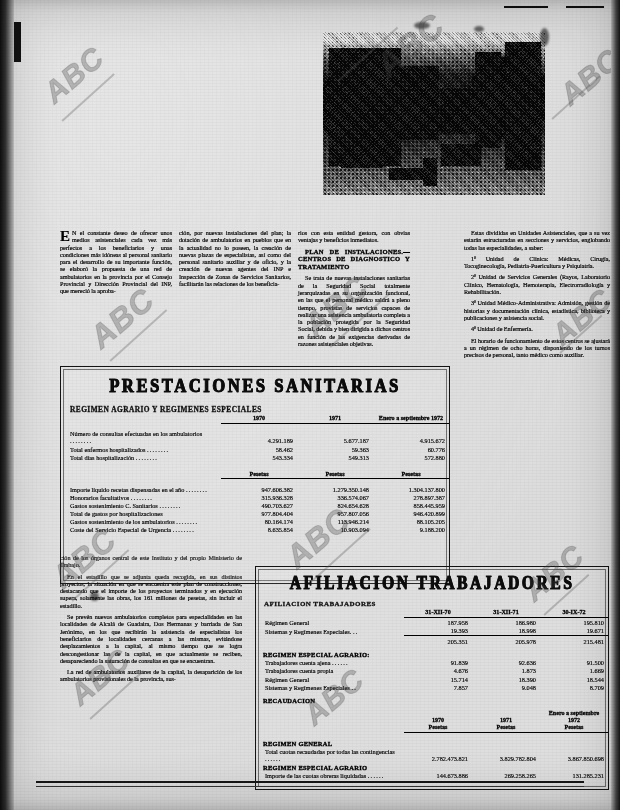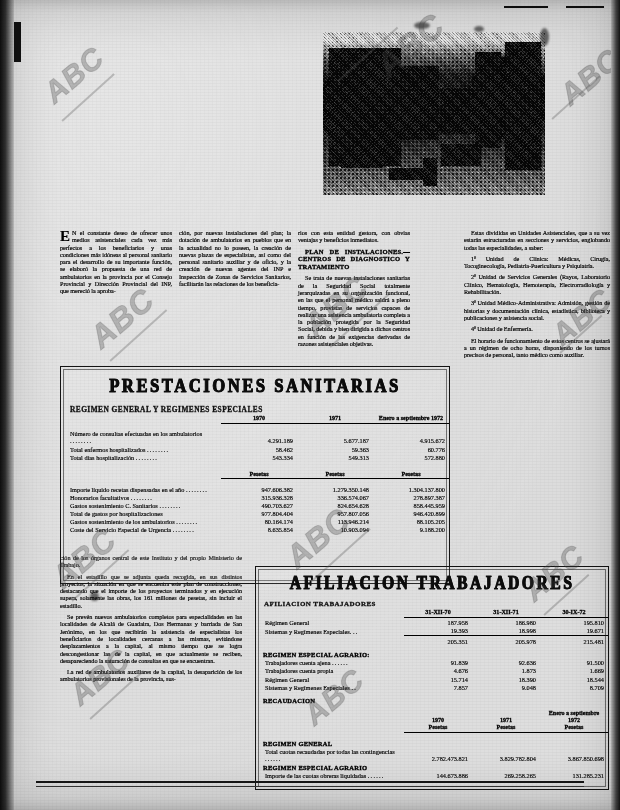--- a/index.html
+++ b/index.html
@@ -229,21 +229,21 @@
 
     <div class="col" id="c5">
       <p class="noind">ción de los órganos central de este Instituto y del propio Ministerio de Trabajo.</p>
       <p>En el estadillo que se adjunta queda recogida, en sus distintos proyectos, la situación en que se encuentra este plan de construcciones, destacando que el importe de los proyectos terminados y en ejecución supera, solamente las obras, los 161 millones de pesetas, sin incluir el estadillo.</p>
       <p>Se prevén nuevos ambulatorios completos para especialidades en las localidades de Alcalá de Guadaira, Dos Hermanas y barriada de San Jerónimo, en los que recibirán la asistencia de especialistas los beneficiarios de localidades cercanas a las mismas, evitándose desplazamientos a la capital, al mismo tiempo que se logra descongestionar las de la capital, en que actualmente se reciben, desapareciendo la saturación de consultas en que se encuentran.</p>
       <p>La red de ambulatorios auxiliares de la capital, la desaparición de los ambulatorios provisionales de la provincia, sus-</p>
     </div>
 
     <div class="box" id="box-prest">
       <div class="box-title">PRESTACIONES SANITARIAS</div>
-      <div class="sub-title">REGIMEN GENERAL Y REGIMENES ESPECIALES</div>
+      <div class="sub-title">REGIMEN AGRARIO Y REGIMENES ESPECIALES</div>
 
       <table class="t">
         <tbody>
           <tr>
             <td class="lbl"></td>
             <td class="hd">1970</td>
             <td class="hd">1971</td>
             <td class="hd">Enero a septiembre 1972</td>
           </tr>
           <tr class="rule">

